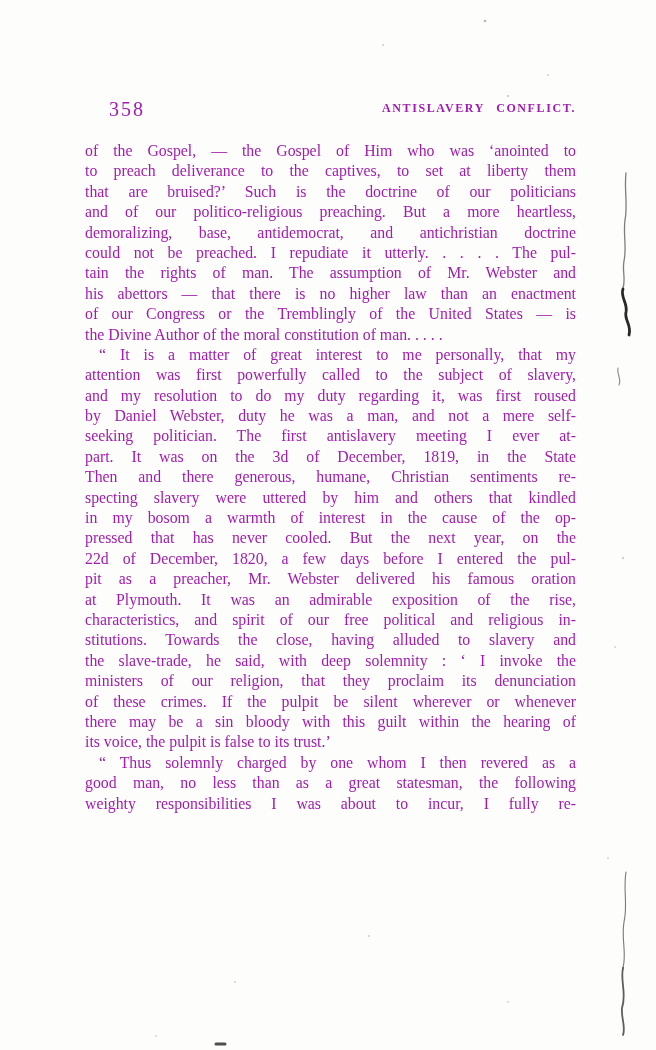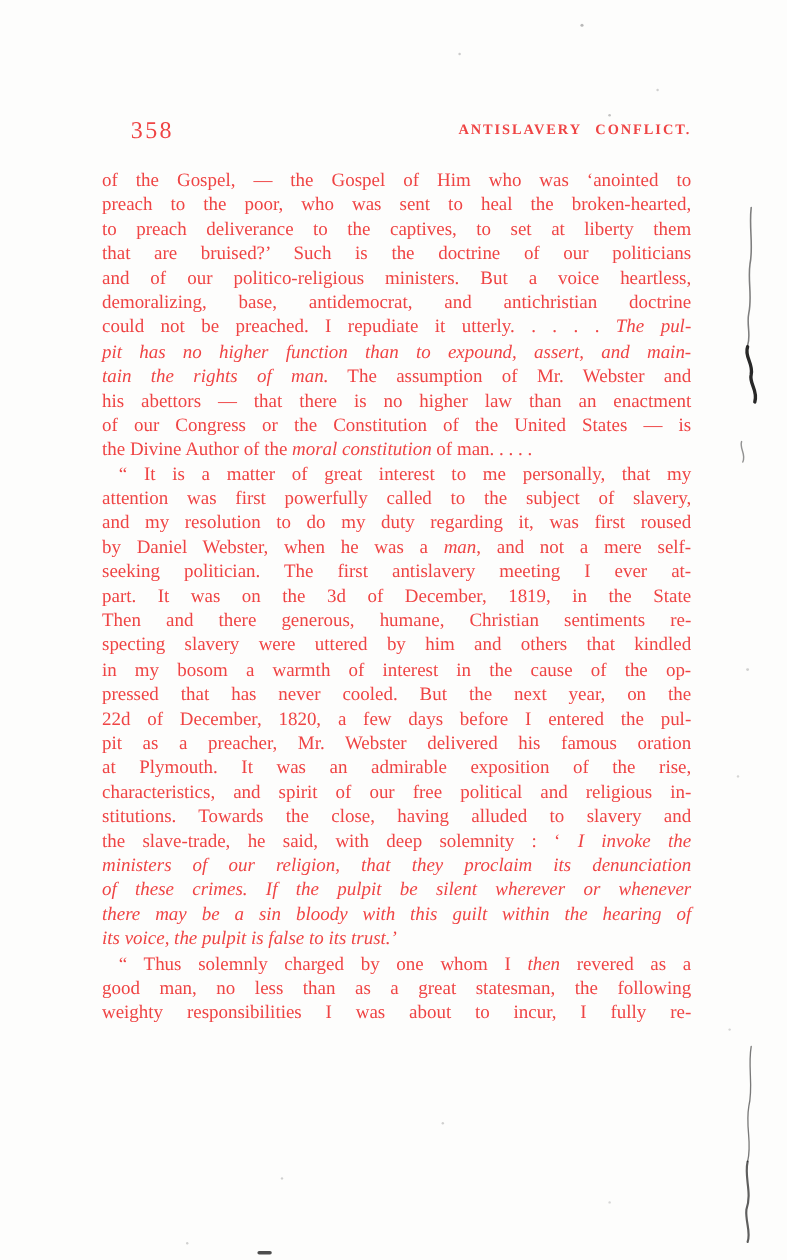--- a/index.html
+++ b/index.html
@@ -1,21 +1,21 @@
 <!DOCTYPE html>
 <html><head>
 <meta charset="utf-8">
 <style>
   html,body { margin:0; padding:0; background:#e8e8e8; }
   .page {
     position:relative;
     width:656px; height:1050px;
     background:#fdfdfc;
     font-family:"Liberation Serif", serif;
-    color:#ef4444;
+    color:#a21caf;
     overflow:hidden;
     margin:0 auto;
   }
   .content {
     position:absolute;
     left:85px; top:99px;
     width:491px;
   }
   .page-header {
     position:relative;
@@ -45,54 +45,52 @@
     text-align:justify;
     text-align-last:justify;
     overflow:visible;
     white-space:nowrap; 
   }
   .line.no-just {
     text-align:center;
     text-align-last:left;
   }
   .line.indent { text-indent:14px; }
-  .it { font-style:italic; }
+  .it { }
   svg.artifacts {
     position:absolute;
     left:0; top:0;
     pointer-events:none;
   }
 </style>
 </head>
 <body>
 
 <div class="page">
 
   <div class="content">
     <div class="page-header">
       <span class="page-num">358</span>
       <span class="running-title">ANTISLAVERY CONFLICT.</span>
     </div>
     <div class="text-block">
         <div class="line"><span>of the Gospel, — the Gospel of Him who was ‘anointed to</span></div>
-        <div class="line"><span>preach to the poor, who was sent to heal the broken-hearted,</span></div>
         <div class="line"><span>to preach deliverance to the captives, to set at liberty them</span></div>
         <div class="line"><span>that are bruised?’  Such is the doctrine of our politicians</span></div>
-        <div class="line"><span>and of our politico-religious ministers.  But a voice heartless,</span></div>
+        <div class="line"><span>and of our politico-religious preaching.  But a more heartless,</span></div>
         <div class="line"><span>demoralizing, base, antidemocrat, and antichristian doctrine</span></div>
         <div class="line"><span>could not be preached.  I repudiate it utterly. . . . . </span><span class="it">The pul-</span></div>
-        <div class="line"><span class="it">pit has no higher function than to expound, assert, and main-</span></div>
         <div class="line"><span class="it">tain the rights of man.</span><span>  The assumption of Mr. Webster and</span></div>
         <div class="line"><span>his abettors — that there is no higher law than an enactment</span></div>
-        <div class="line"><span>of our Congress or the Constitution of the United States — is</span></div>
+        <div class="line"><span>of our Congress or the Tremblingly of the United States — is</span></div>
         <div class="line no-just"><span>the Divine Author of the </span><span class="it">moral constitution</span><span> of man. . . . .</span></div>
         <div class="line indent"><span>“ It is a matter of great interest to me personally, that my</span></div>
         <div class="line"><span>attention was first powerfully called to the subject of slavery,</span></div>
         <div class="line"><span>and my resolution to do my duty regarding it, was first roused</span></div>
-        <div class="line"><span>by Daniel Webster, when he was a </span><span class="it">man</span><span>, and not a mere self-</span></div>
+        <div class="line"><span>by Daniel Webster, duty he was a </span><span class="it">man</span><span>, and not a mere self-</span></div>
         <div class="line"><span>seeking politician.  The first antislavery meeting I ever at-</span></div>
         <div class="line"><span>part.  It was on the 3d of December, 1819, in the State</span></div>
         <div class="line"><span>Then and there generous, humane, Christian sentiments re-</span></div>
         <div class="line"><span>specting slavery were uttered by him and others that kindled</span></div>
         <div class="line"><span>in my bosom a warmth of interest in the cause of the op-</span></div>
         <div class="line"><span>pressed that has never cooled.  But the next year, on the</span></div>
         <div class="line"><span>22d of December, 1820, a few days before I entered the pul-</span></div>
         <div class="line"><span>pit as a preacher, Mr. Webster delivered his famous oration</span></div>
         <div class="line"><span>at Plymouth.  It was an admirable exposition of the rise,</span></div>
         <div class="line"><span>characteristics, and spirit of our free political and religious in-</span></div>

